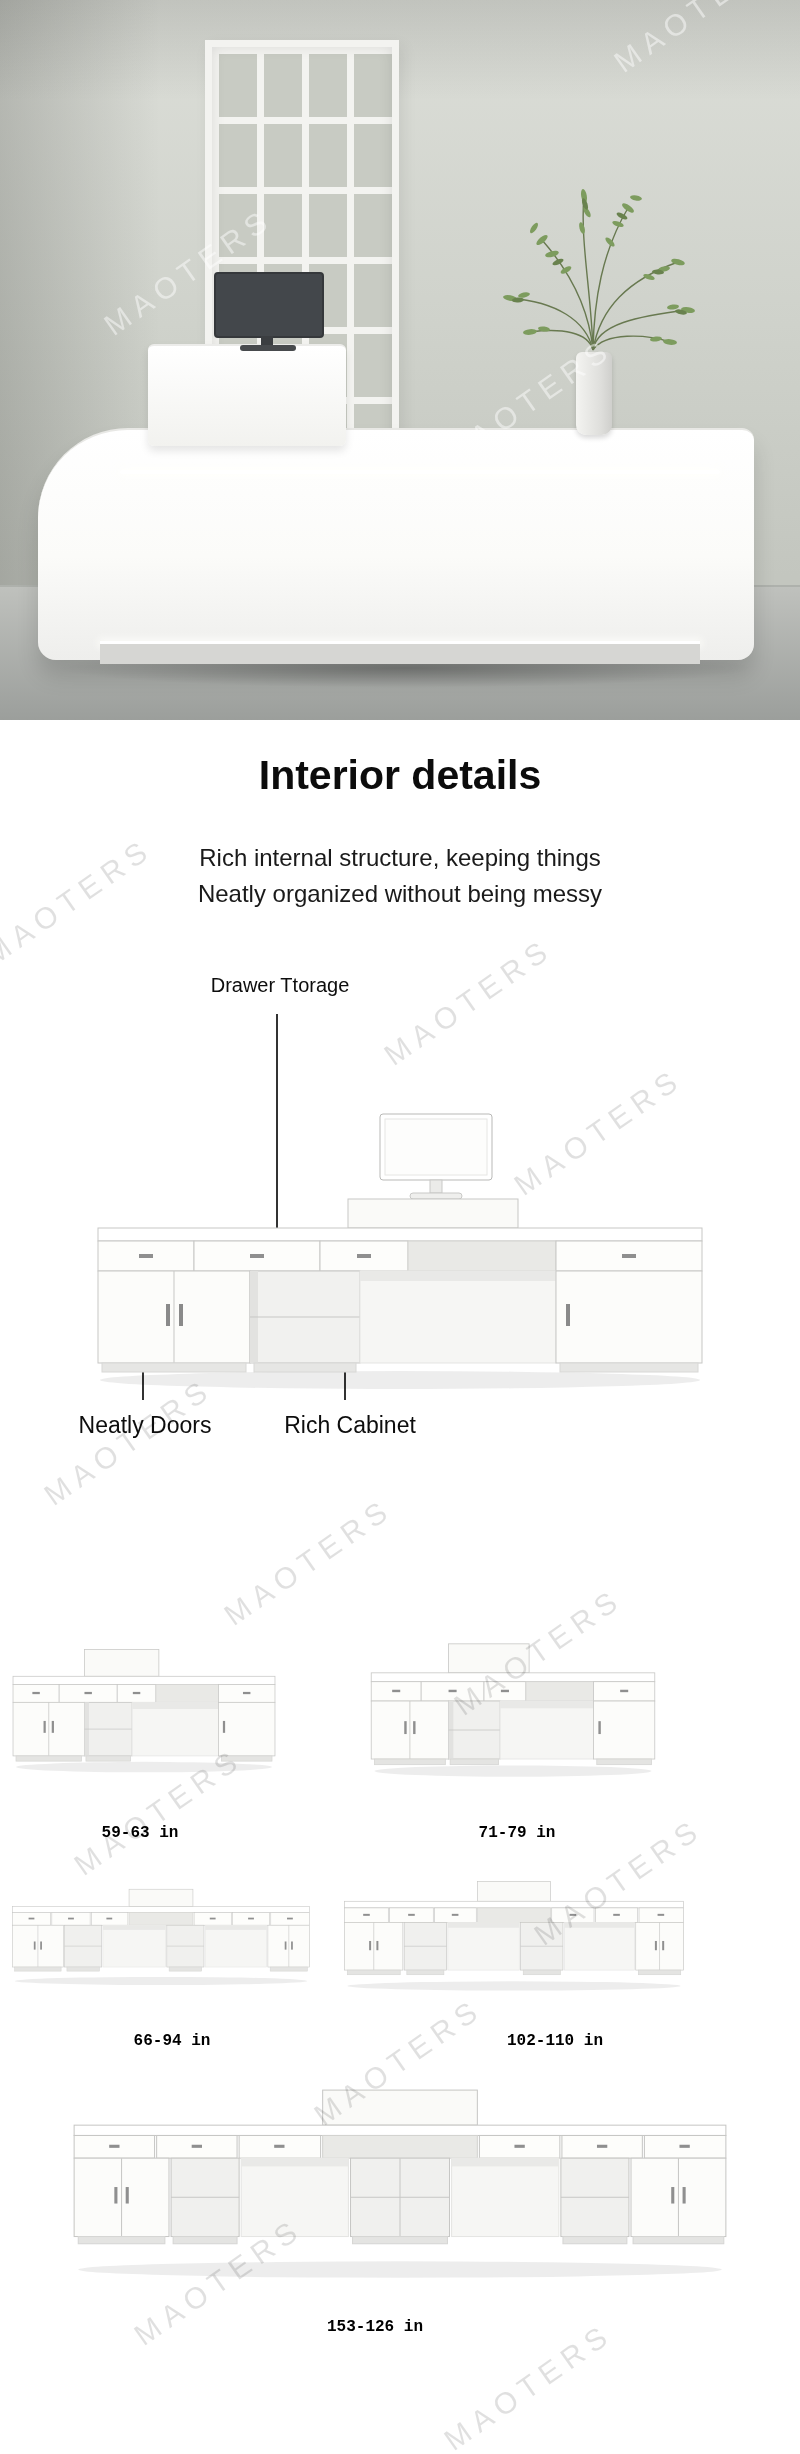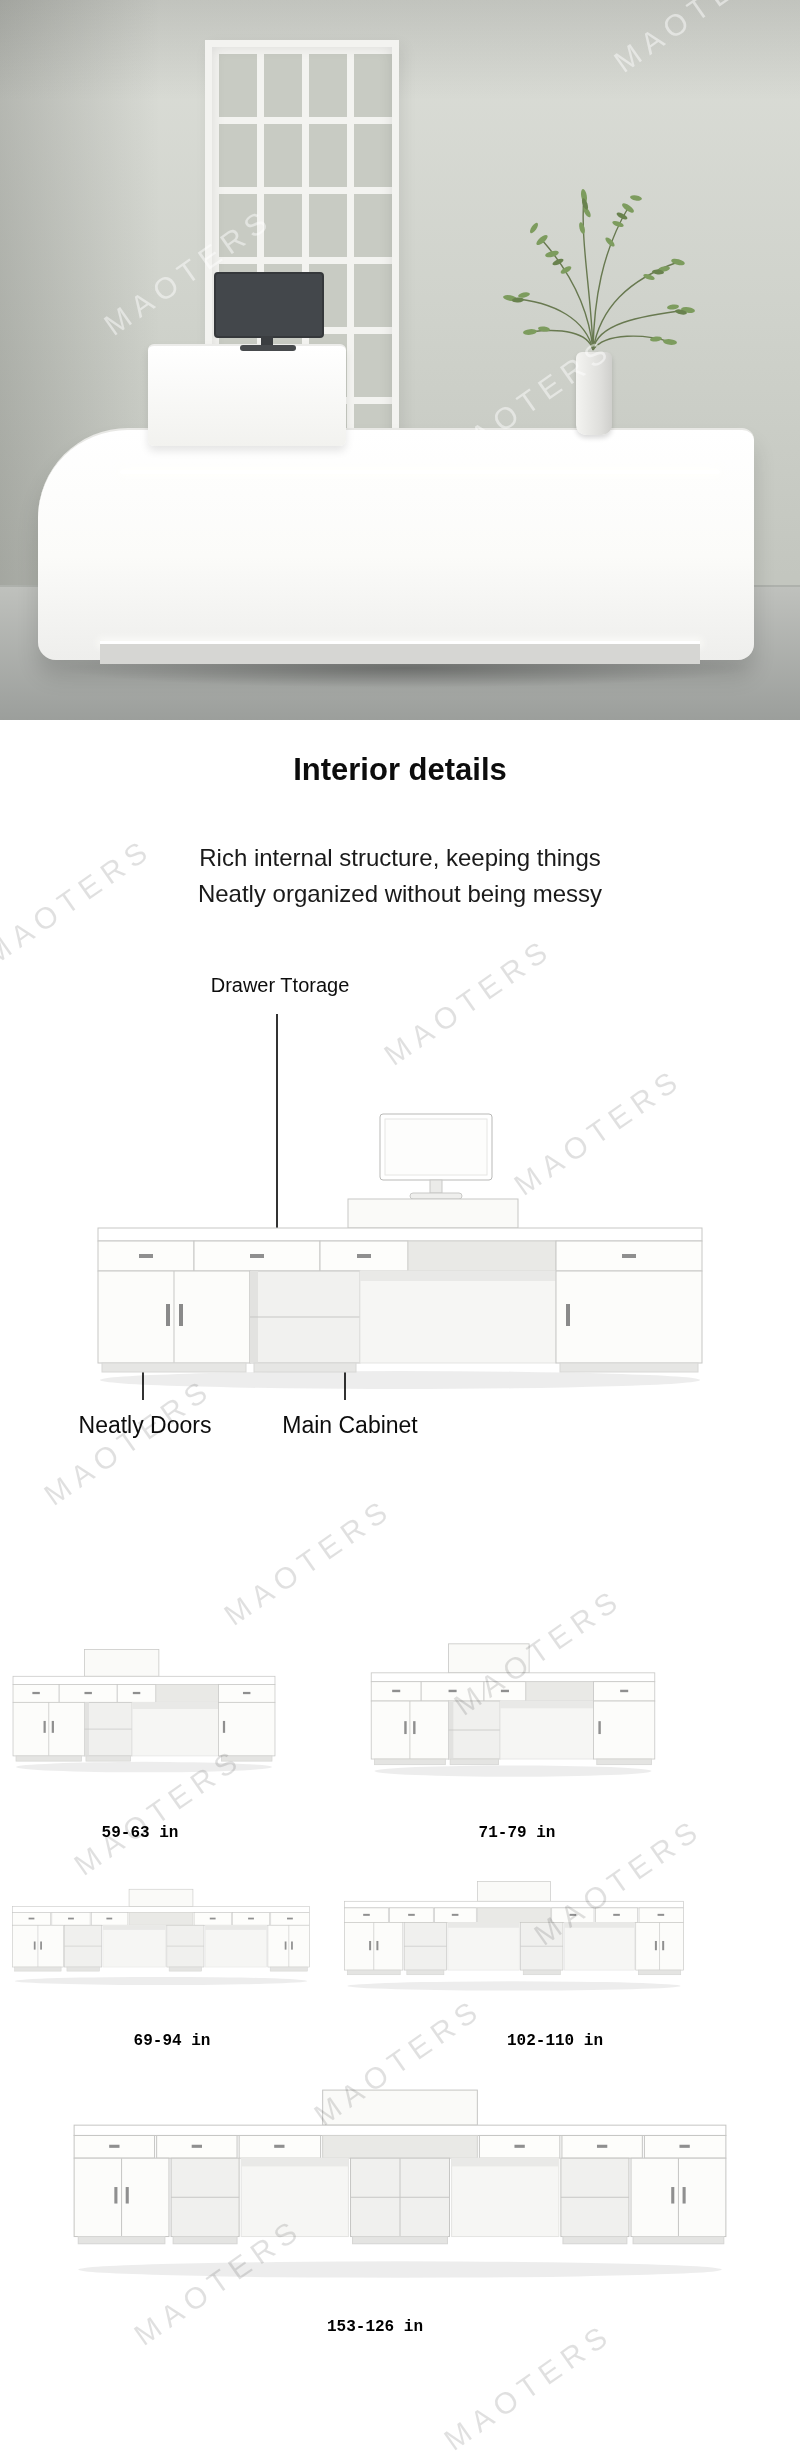--- a/index.html
+++ b/index.html
@@ -41,21 +41,21 @@
   .monitor{position:absolute;left:214px;top:272px;width:106px;height:62px;
         background:#43474b;border:2px solid #35383b;border-radius:4px;}
   .monitor-neck{position:absolute;left:261px;top:336px;width:12px;height:10px;background:#3b3e41;}
   .monitor-base{position:absolute;left:240px;top:345px;width:56px;height:6px;background:#474a4d;border-radius:3px;}
   .plinth{position:absolute;left:100px;top:644px;width:600px;height:20px;background:#d6d6d3;}
   .plinth-led{position:absolute;left:100px;top:641px;width:600px;height:4px;background:#ffffff;
         box-shadow:0 0 9px 2px rgba(255,255,252,0.9);}
 
   
   .title-interior{position:absolute;left:0;top:752px;width:800px;text-align:center;
-        font-size:31px;font-weight:700;color:#0c0c0c;}
+        font-size:41px;font-weight:700;color:#0c0c0c;}
   .subtitle{position:absolute;left:0;top:840px;width:800px;text-align:center;
         font-size:24px;line-height:36px;color:#1a1a1a;}
   .callout-drawer{position:absolute;left:160px;top:974px;width:240px;text-align:center;
         font-size:20px;color:#0d0d0d;}
   .pointer-line{position:absolute;width:2px;background:#333333;}
   .line-drawer{left:276px;top:1014px;height:232px;}
   .line-doors{left:142px;top:1300px;height:100px;}
   .line-computer{left:344px;top:1300px;height:100px;}
   .desk-diagram{position:absolute;left:80px;top:1108px;width:640px;height:300px;}
   .callout-two{position:absolute;text-align:center;font-size:23px;line-height:38px;color:#0d0d0d;}
@@ -218,21 +218,21 @@
       <rect x="22" y="255" width="144" height="9" fill="#e6e6e4" stroke="#d8d8d6"></rect>
       <rect x="174" y="255" width="102" height="9" fill="#e6e6e4" stroke="#d8d8d6"></rect>
       <rect x="480" y="255" width="138" height="9" fill="#e6e6e4" stroke="#d8d8d6"></rect>
     </g>
   </svg>
 
   <div class="callout-two callout-doors">
     <div>Neatly Doors</div>
   </div>
   <div class="callout-two callout-computer">
-    <div>Main Cabinet</div>
+    <div>Rich Cabinet</div>
   </div>
 
 
   <svg class="defs-holder" aria-hidden="true">
     <defs>
       <symbol id="desk-s" viewBox="0 0 360 172">
         <ellipse cx="180" cy="160" rx="172" ry="7" fill="rgba(0,0,0,0.07)"></ellipse>
         <rect x="100" y="2" width="100" height="36" fill="#fafaf8" stroke="#c7c7c5"></rect>
         <rect x="4" y="38" width="352" height="11" fill="#ffffff" stroke="#c7c7c5"></rect>
         <rect x="4" y="49" width="62" height="24" fill="#fdfdfb" stroke="#c7c7c5"></rect>
@@ -355,17 +355,17 @@
     </svg>
   <svg class="thumb thumb-v4" viewBox="0 0 520 172">
       <use href="#desk-m"></use>
     </svg>
   <svg class="thumb thumb-v5" viewBox="0 0 640 190">
       <use href="#desk-l"></use>
     </svg>
 
   <div class="size-label label-v1">59-63 in</div>
   <div class="size-label label-v2">71-79 in</div>
-  <div class="size-label label-v3">69-94 in</div>
+  <div class="size-label label-v3">66-94 in</div>
   <div class="size-label label-v4">102-110 in</div>
   <div class="size-label label-v5">153-126 in</div>
 
 </div>
 
 </body></html>

